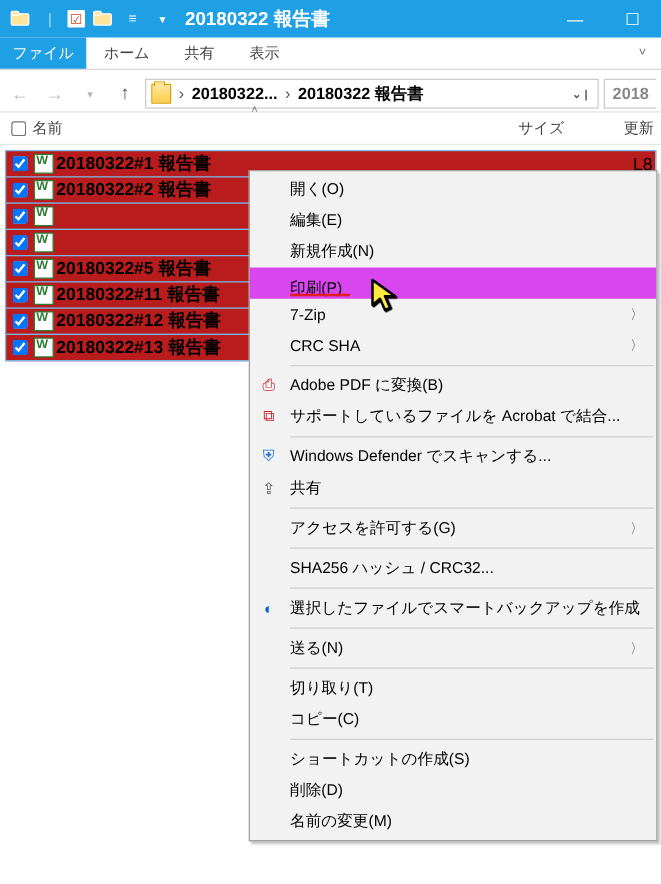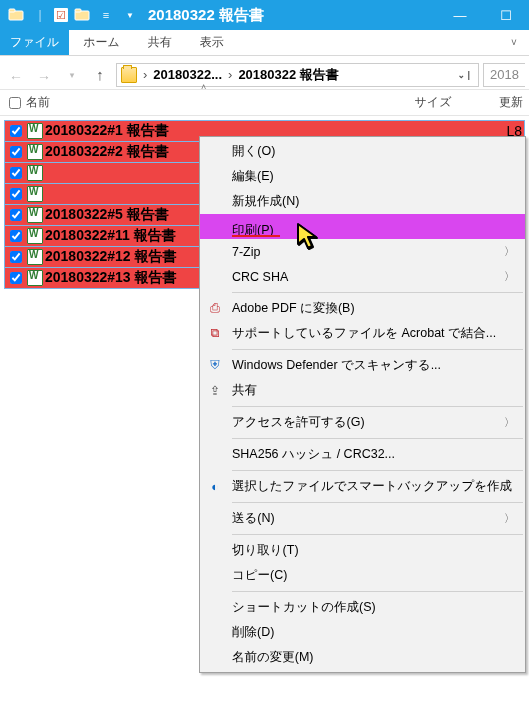--- a/index.html
+++ b/index.html
@@ -28,34 +28,34 @@
     .navbar { height:30px; display:flex; align-items:center; gap:4px; padding:0 4px; border-bottom:1px solid #e5e5e5; margin-top:4px; }
     .navbtn { width:24px; height:24px; display:flex; align-items:center; justify-content:center; border-radius:2px; color:#555; font-size:14px; }
     .navbtn.disabled { color:#bbb; }
     .navbtn.up { font-size:15px; }
     .addr { flex:1; height:24px; border:1px solid #ccc; display:flex; align-items:center; padding:0 4px; gap:4px; background:#fff; min-width:0; }
     .addr .fico { width:16px; height:16px; background:linear-gradient(#ffe49c,#ffcf4b); border:1px solid #d9a400; border-radius:1px; position:relative; flex-shrink:0; }
     .addr .fico:before { content:""; position:absolute; top:-3px; left:1px; width:7px; height:3px; background:#ffe49c; border:1px solid #d9a400; border-bottom:none; border-radius:1px 1px 0 0; }
     .addr span { font-size:13px; font-weight:bold; white-space:nowrap; }
     .addr .sep { font-weight:normal; color:#555; padding:0 2px; }
     .addr .dd2 { margin-left:auto; color:#555; font-size:9px; display:flex; gap:8px; padding-right:4px; }
-    .search-partial { height:24px; border:1px solid #ccc; padding:0 6px; display:flex; align-items:center; color:#888; font-size:13px; font-weight:normal; border-right:none; }
+    .search-partial { height:24px; border:1px solid #ccc; padding:0 6px; display:flex; align-items:center; color:#888; font-size:13px; font-weight:bold; border-right:none; }
 
     
     .cols { height:26px; display:flex; align-items:center; border-bottom:1px solid #e5e5e5; padding:0 6px; font-size:12px; color:#444; }
     .cols .cb { width:18px; display:flex; justify-content:center; }
     .cols .cb input { width:12px; height:12px; }
     .cols .name { flex:1; padding-left:2px; }
     .cols .size { width:60px; text-align:center; }
     .cols .date { width:60px; text-align:right; padding-left:6px; }
     .sort-caret { text-align:center; position:absolute; top:82px; left:201px; color:#777; font-size:9px; }
 
     
     .files { padding:4px 4px; }
-    .row { display:flex; align-items:center; height:22px; padding:0 2px; background:#ef4444; border:1px solid #7ab6e8; margin-bottom:-1px; position:relative; }
+    .row { display:flex; align-items:center; height:22px; padding:0 2px; background:#b91c1c; border:1px solid #7ab6e8; margin-bottom:-1px; position:relative; }
     .row .cb { width:18px; display:flex; justify-content:center; }
     .row .cb input { width:12px; height:12px; }
     .row .ico { width:16px; height:16px; margin:0 2px; background:#fff; border:1px solid #2f7d32; border-radius:1px; position:relative; flex-shrink:0; }
     .row .ico:before { content:"W"; position:absolute; top:-1px; left:1px; font-size:10px; font-weight:bold; color:#2f7d32; }
     .row .fname { font-size:14px; font-weight:bold; white-space:nowrap; overflow:hidden; text-overflow:clip; }
     .row .right-glimpse { position:absolute; right:2px; color:#000; font-weight:normal; font-size:14px; }
 
     
     .ctxmenu { position:absolute; top:136px; left:199px; width:327px; background:#f2f2f2; border:1px solid #a0a0a0; box-shadow:2px 2px 2px rgba(0,0,0,.25); padding:2px 0; z-index:10; font-size:12.5px; }
     .mi { display:flex; align-items:center; height:25px; padding:0 30px 0 32px; position:relative; white-space:nowrap; }

